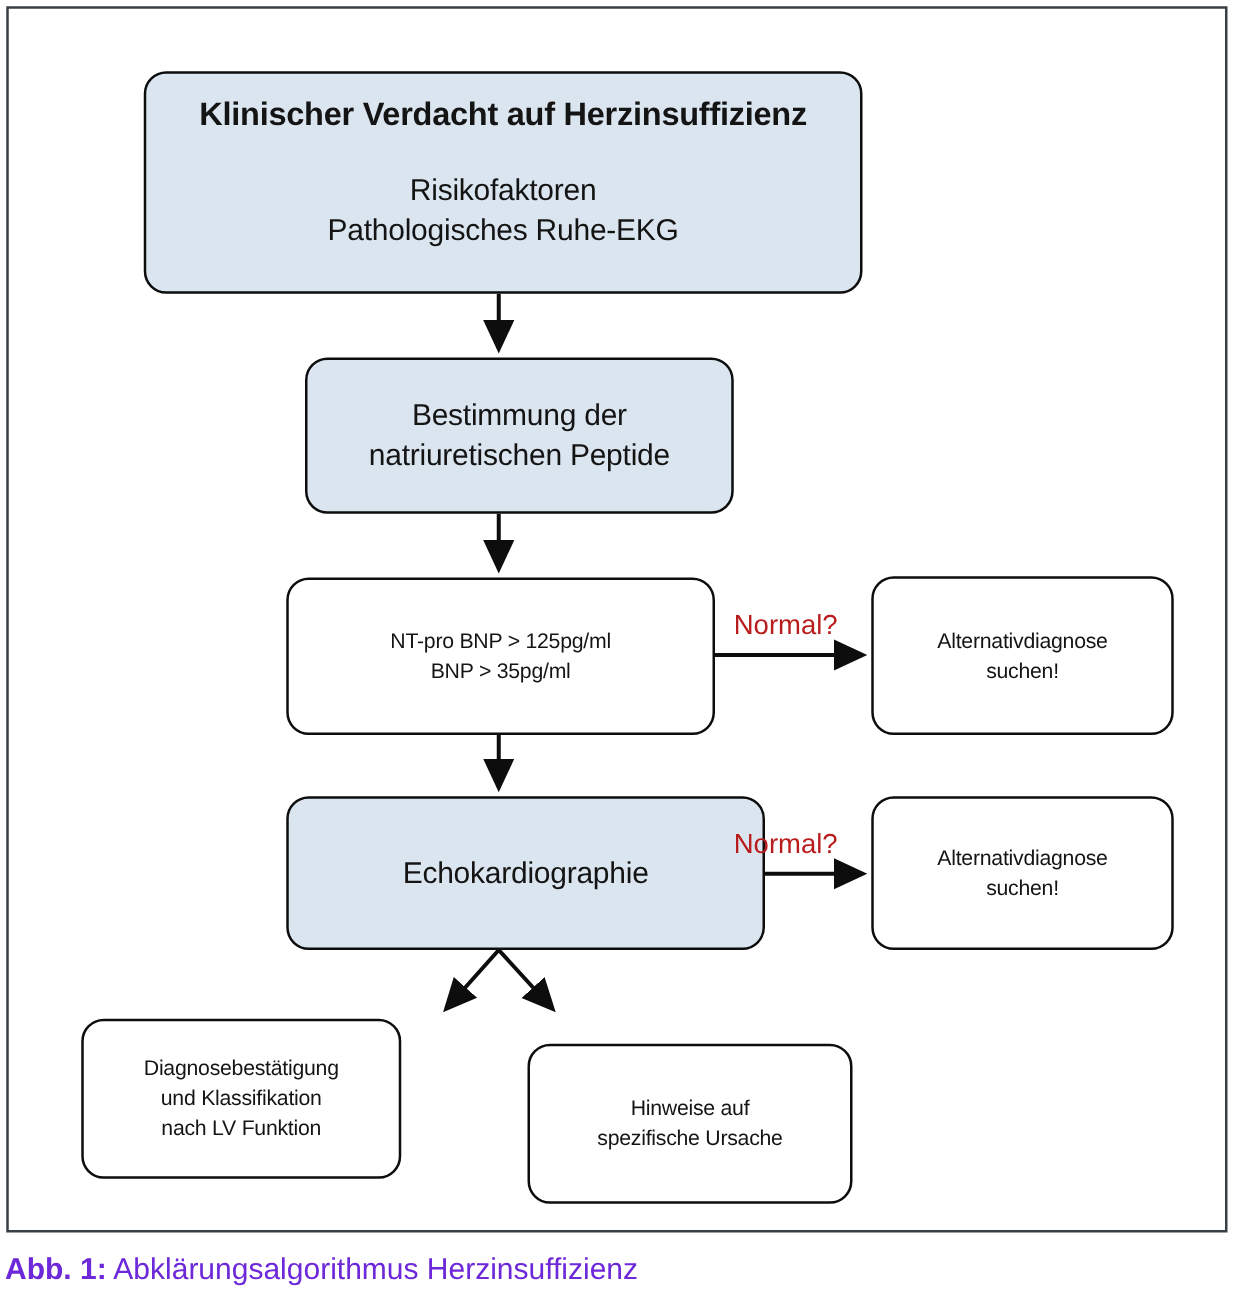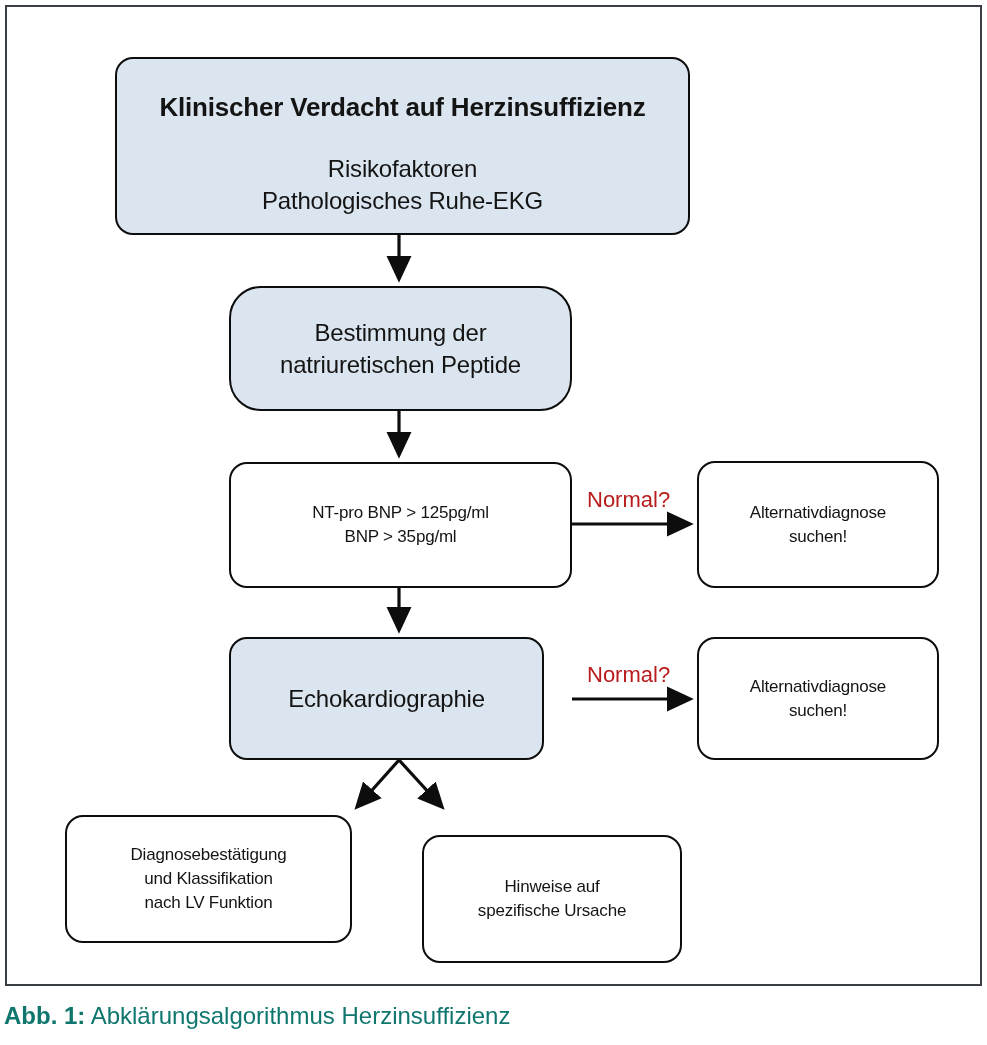--- a/index.html
+++ b/index.html
@@ -65,41 +65,41 @@
     line-height: 1.33;
     letter-spacing: -0.2px;
   }
   .node-line.small {
     font-size: 17px;
     line-height: 1.4;
   }
   
   #node-suspicion {
     left: 108px; top: 50px; width: 575px; height: 178px;
-    justify-content: center;
+    justify-content: flex-start;
     padding-top: 18px;
   }
   #node-suspicion .node-title { margin-bottom: 30px; }
   #node-peptides {
-    left: 222px; top: 279px; width: 343px; height: 125px; border-radius: 32px;
+    left: 237px; top: 279px; width: 343px; height: 125px;
   }
   #node-thresholds {
     left: 222px; top: 455px; width: 343px; height: 126px;
   }
   #node-alt1 {
     left: 690px; top: 454px; width: 242px; height: 127px;
   }
   #node-echo {
-    left: 222px; top: 630px; width: 315px; height: 123px;
+    left: 222px; top: 630px; width: 383px; height: 123px;
   }
   #node-alt2 {
     left: 690px; top: 630px; width: 242px; height: 123px;
   }
   #node-confirm {
-    left: 58px; top: 808px; width: 287px; height: 128px;
+    left: 58px; top: 808px; width: 256px; height: 128px;
   }
   #node-cause {
     left: 415px; top: 828px; width: 260px; height: 128px;
   }
   
   .edge-label {
     position: absolute;
     font-size: 22px;
     line-height: 1;
     color: #b91c1c;
@@ -107,21 +107,21 @@
   }
   #edge-label-normal-1 { left: 580px; top: 482px; }
   #edge-label-normal-2 { left: 580px; top: 657px; }
   
   .caption {
     position: absolute;
     left: 4px;
     top: 1002px;
     font-size: 24px;
     line-height: 1.2;
-    color: #0f766e;
+    color: #6d28d9;
     white-space: nowrap;
   }
   .caption-label {
     font-weight: bold;
   }
   .caption-text { font-weight: normal; }
   svg.arrows {
     position: absolute;
     left: 0; top: 0;
     width: 987px;

